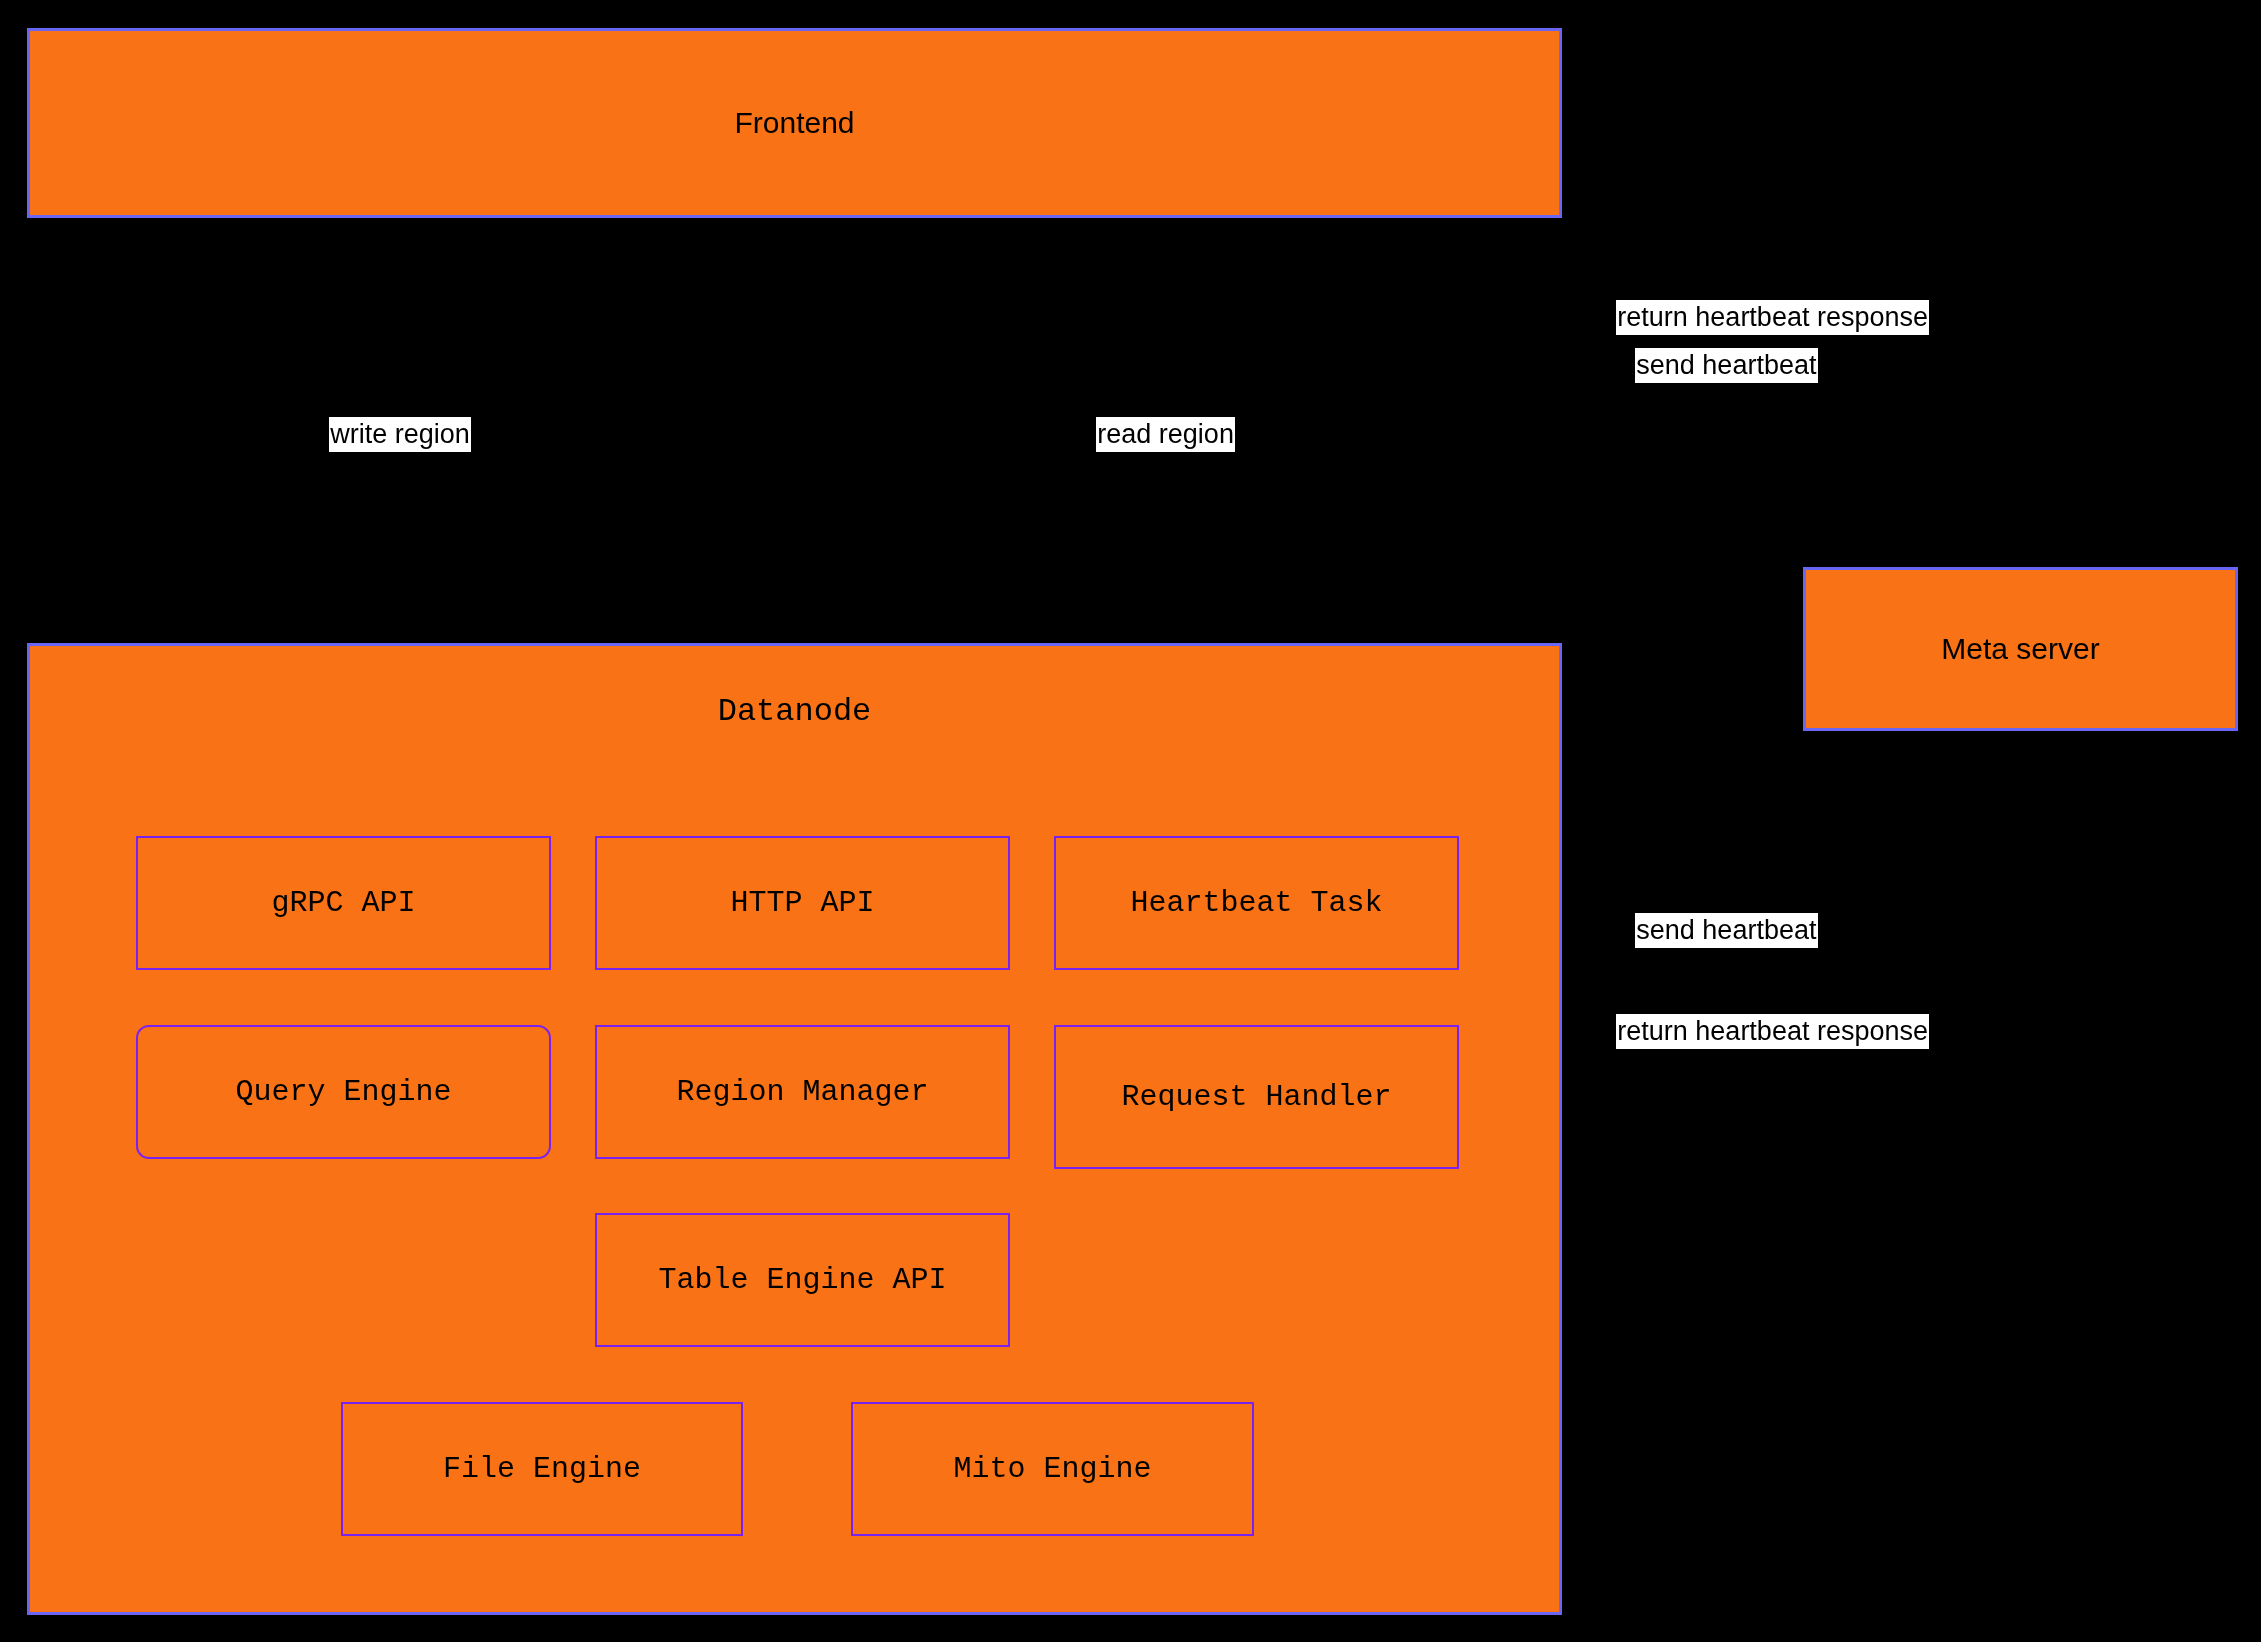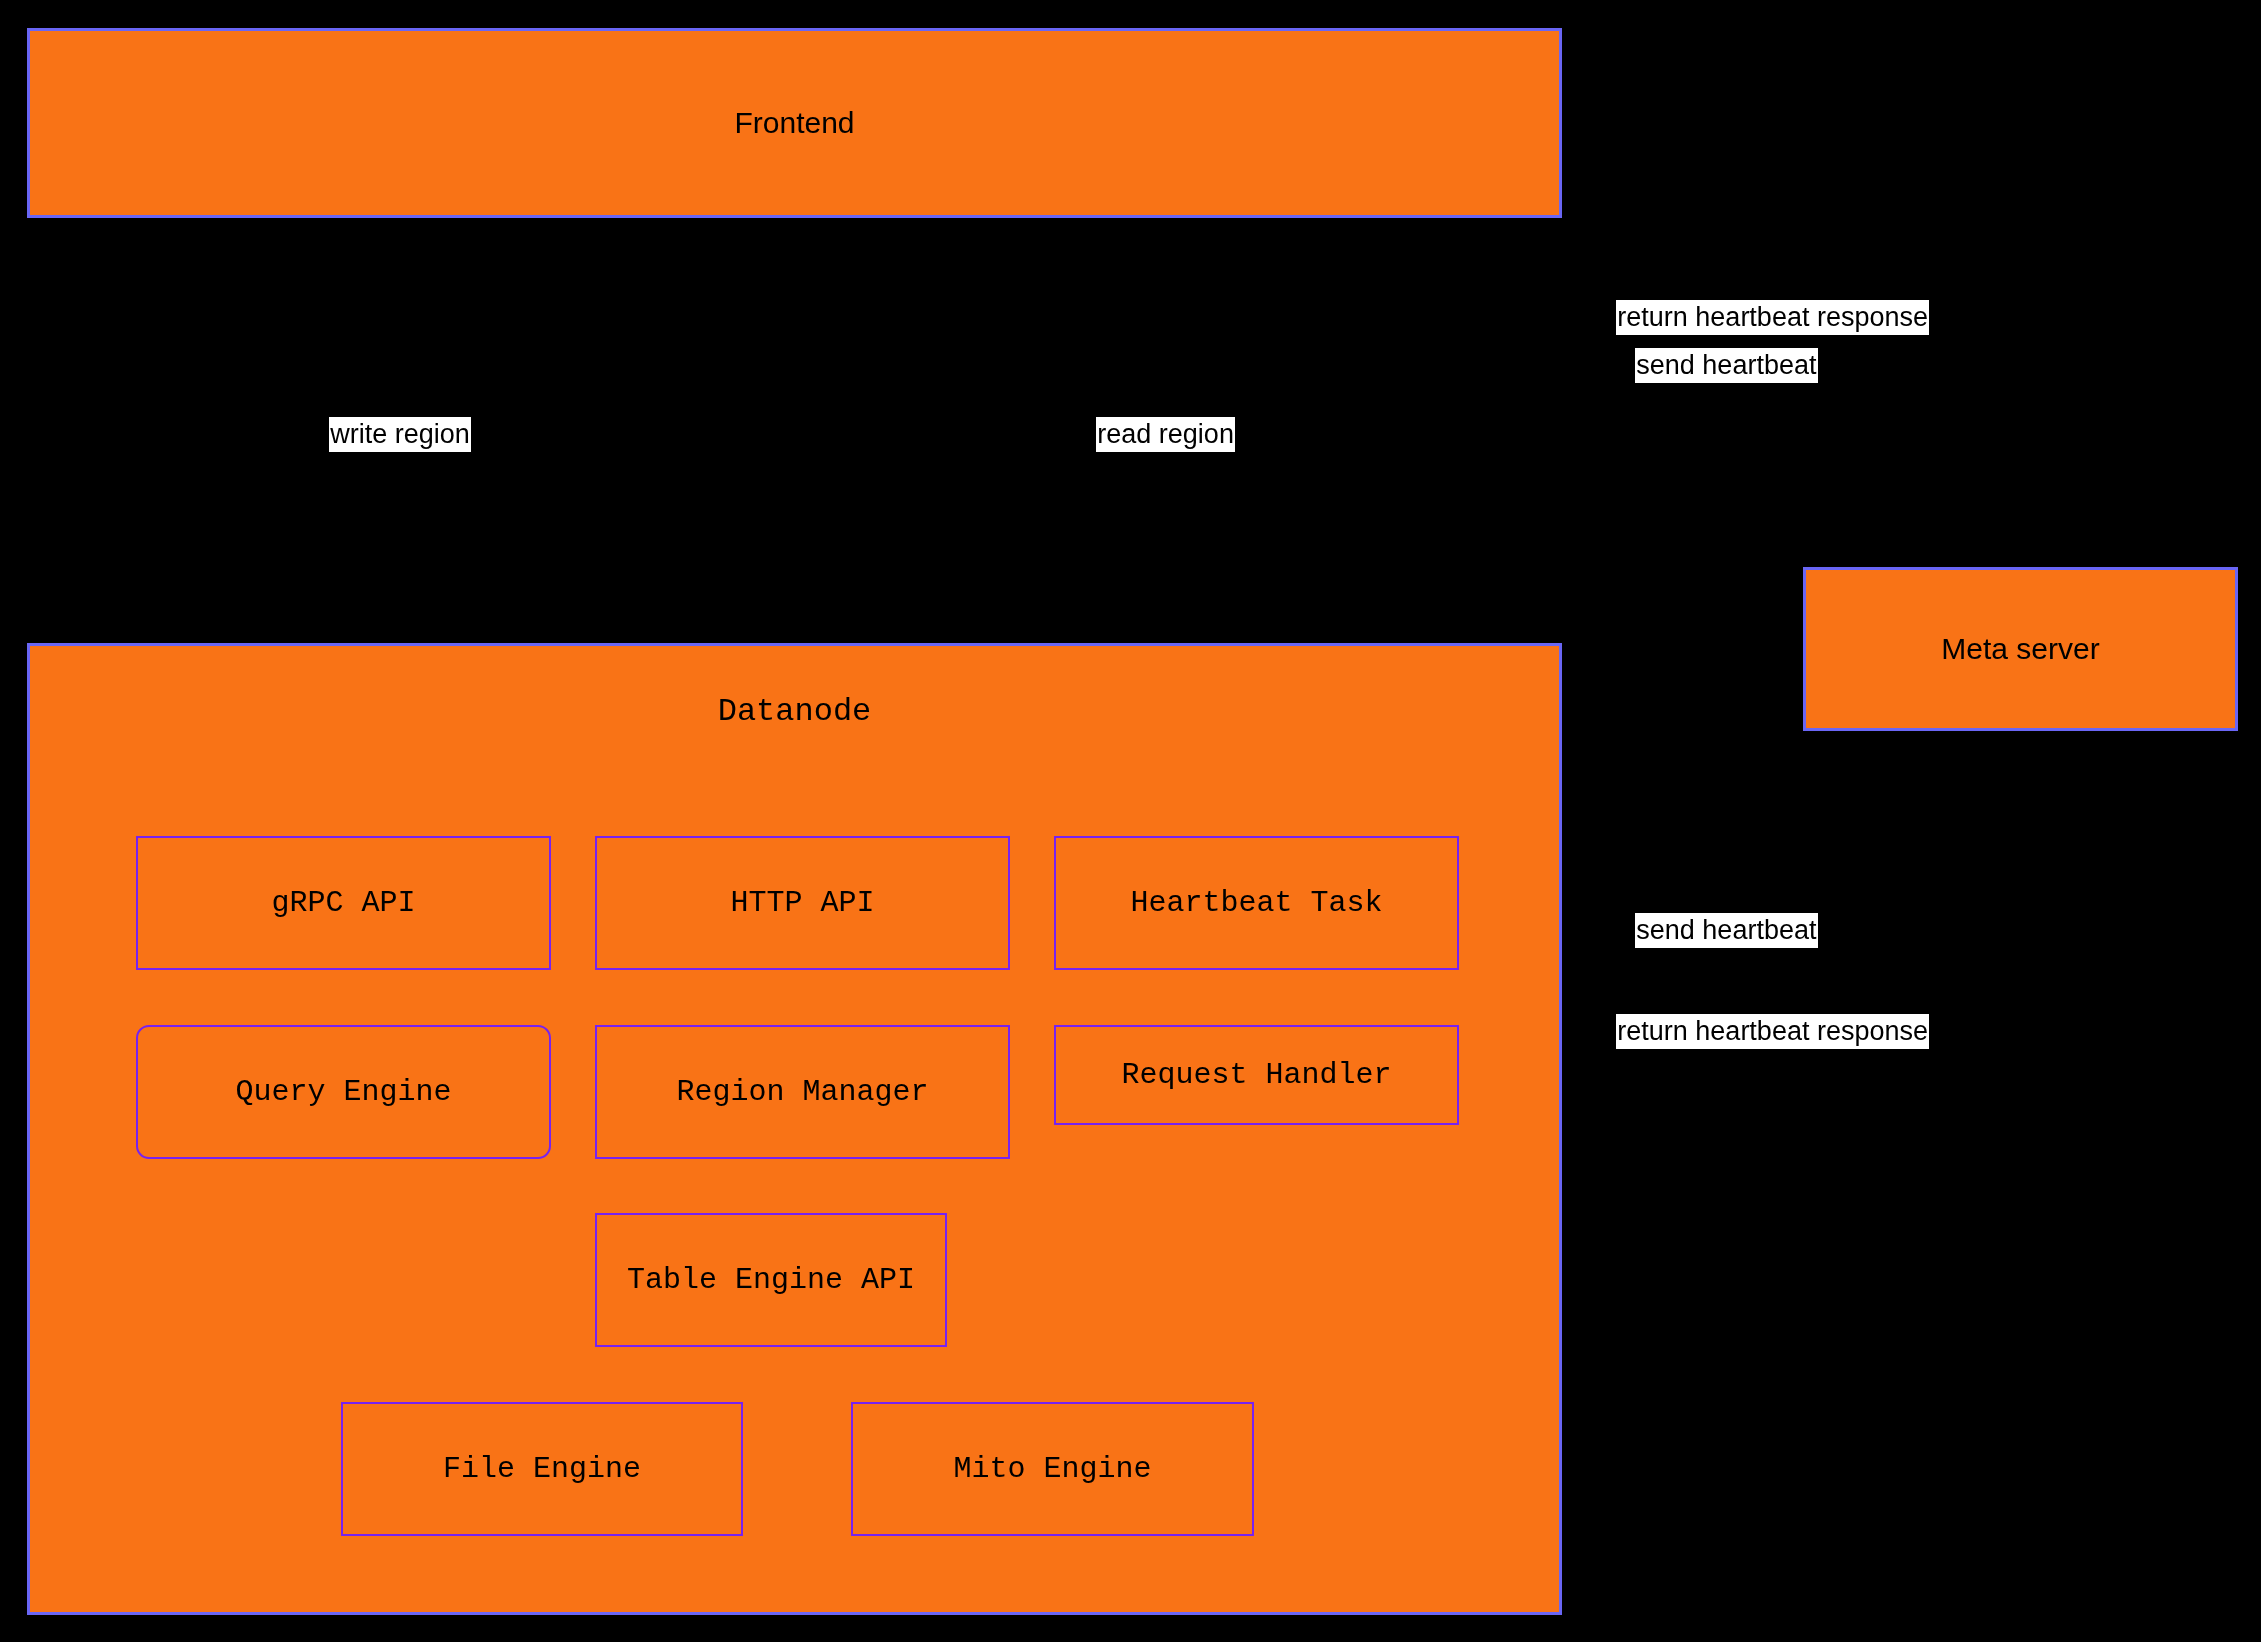--- a/index.html
+++ b/index.html
@@ -124,25 +124,25 @@
     <div class="node node-inner" style="left:1024px; top:190px; width:405px; height:134px;">
       <span class="node-label">Heartbeat Task</span>
     </div>
 
     <div class="node node-inner" style="left:106px; top:379px; width:415px; height:134px;border-radius:13px;">
       <span class="node-label">Query Engine</span>
     </div>
     <div class="node node-inner" style="left:565px; top:379px; width:415px; height:134px;">
       <span class="node-label">Region Manager</span>
     </div>
-    <div class="node node-inner" style="left:1024px; top:379px; width:405px; height:100px;">
+    <div class="node node-inner" style="left:1024px; top:379px; width:405px; height:144px;">
       <span class="node-label">Request Handler</span>
     </div>
 
-    <div class="node node-inner" style="left:565px; top:567px; width:352px; height:134px;">
+    <div class="node node-inner" style="left:565px; top:567px; width:415px; height:134px;">
       <span class="node-label">Table Engine API</span>
     </div>
 
     <div class="node node-inner" style="left:311px; top:756px; width:402px; height:134px;">
       <span class="node-label">File Engine</span>
     </div>
     <div class="node node-inner" style="left:821px; top:756px; width:403px; height:134px;">
       <span class="node-label">Mito Engine</span>
     </div>
   </div>

